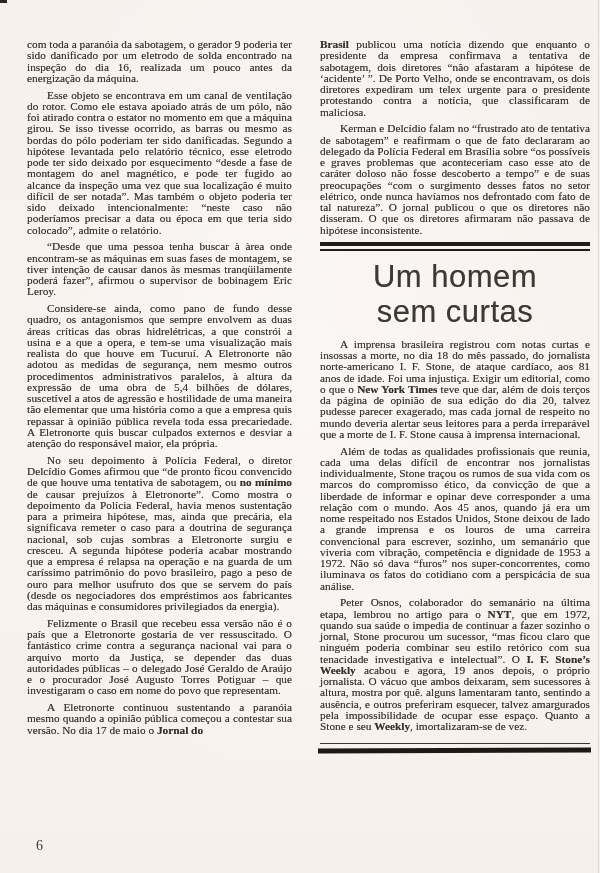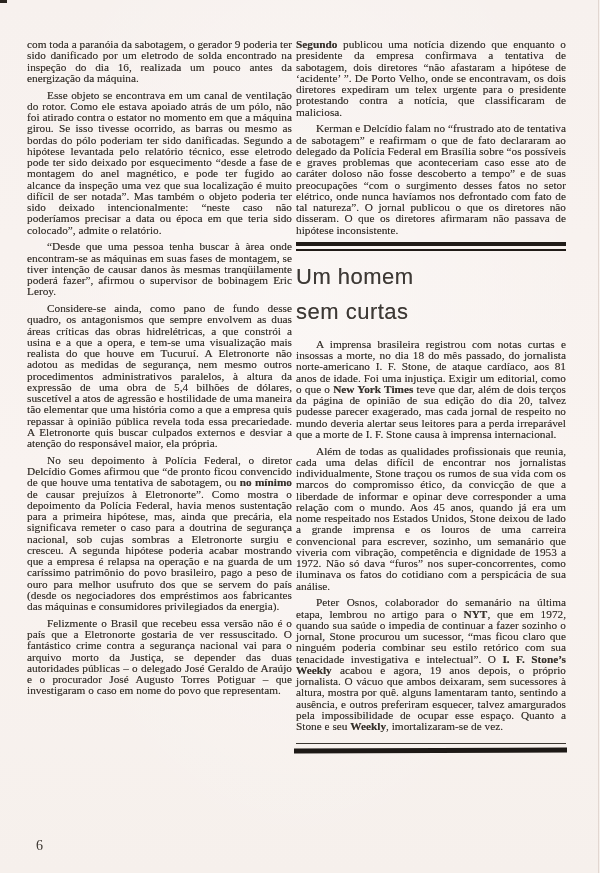--- a/index.html
+++ b/index.html
@@ -16,21 +16,21 @@
       linear-gradient(180deg,#f7f1ee 0%,#f9f3f0 55%,#f6f0ec 100%);
   }
   .scan-mark-topleft{
     position:absolute;top:0;left:0;width:7px;height:3px;background:#2a2520;
   }
   .scan-edge-right{
     position:absolute;top:0;right:1px;width:1px;height:873px;background:#e2d7d1;
   }
   .columns{
     position:absolute;top:39px;left:27px;
-    display:flex;gap:4px;
+    display:flex;gap:28px;
   }
   .col{
     font-size:11.3px;line-height:11.25px;
     text-align:justify;
     text-shadow:0 0 0.4px rgba(54,49,43,0.55);
   }
   .col-left{width:265px;}
   .col-right{width:270px;}
   .para{margin:0 0 5.5px 0;}
   .para.indent{text-indent:20px;}
@@ -38,21 +38,22 @@
   .headline-block{margin-top:5px;}
   .rule-double{
     height:3px;
     border-top:4px solid #211c18;
     border-bottom:2px solid #211c18;
     margin:6px 0 2px 0;
   }
   .headline{
     font-family:"Liberation Sans", sans-serif;
     font-weight:400;
-    font-size:22px;line-height:35px;
+    font-size:31px;line-height:35px;
+    text-align:center;
     color:#3d3935;
     letter-spacing:0.5px;
     margin:8px 0 10px 0;
   }
   .rule-bottom{
     position:relative;
     margin-top:11px;height:10px;
     border-top:1px solid #3b3630;
   }
   .rule-bottom::after{
@@ -73,25 +74,26 @@
   <div class="scan-edge-right"></div>
 
   <div class="columns">
     <div class="col col-left">
         <p class="para"><span>com toda a paranóia da sabotagem, o gerador 9 poderia ter sido danificado por um eletrodo de solda encontrado na inspeção do dia 16, realizada um pouco antes da energização da máquina.</span></p>
         <p class="para indent"><span>Esse objeto se encontrava em um canal de ventilação do rotor. Como ele estava apoiado atrás de um pólo, não foi atirado contra o estator no momento em que a máquina girou. Se isso tivesse ocorrido, as barras ou mesmo as bordas do pólo poderiam ter sido danificadas. Segundo a hipótese levantada pelo relatório técnico, esse eletrodo pode ter sido deixado por esquecimento “desde a fase de montagem do anel magnético, e pode ter fugido ao alcance da inspeção uma vez que sua localização é muito difícil de ser notada”. Mas também o objeto poderia ter sido deixado intencionalmente: “neste caso não poderíamos precisar a data ou época em que teria sido colocado”, admite o relatório.</span></p>
         <p class="para indent"><span>“Desde que uma pessoa tenha buscar à àrea onde encontram-se as máquinas em suas fases de montagem, se tiver intenção de causar danos às mesmas tranqüilamente poderá fazer”, afirmou o supervisor de bobinagem Eric Leroy.</span></p>
         <p class="para indent"><span>Considere-se ainda, como pano de fundo desse quadro, os antagonismos que sempre envolvem as duas áreas críticas das obras hidrelétricas, a que constrói a usina e a que a opera, e tem-se uma visualização mais realista do que houve em Tucuruí. A Eletronorte não adotou as medidas de segurança, nem mesmo outros procedimentos administrativos paralelos, à altura da expressão de uma obra de 5,4 bilhões de dólares, suscetível a atos de agressão e hostilidade de uma maneira tão elementar que uma história como a que a empresa quis repassar à opinião pública revela toda essa precariedade. A Eletronorte quis buscar culpados externos e desviar a atenção do responsável maior, ela própria.</span></p>
         <p class="para indent"><span>No seu depoimento à Polícia Federal, o diretor Delcídio Gomes afirmou que “de pronto ficou convencido de que houve uma tentativa de sabotagem, ou </span><span class="b">no mínimo</span><span> de causar prejuízos à Eletronorte”. Como mostra o depoimento da Polícia Federal, havia menos sustentação para a primeira hipótese, mas, ainda que precária, ela significava remeter o caso para a doutrina de segurança nacional, sob cujas sombras a Eletronorte surgiu e cresceu. A segunda hipótese poderia acabar mostrando que a empresa é relapsa na operação e na guarda de um caríssimo patrimônio do povo brasileiro, pago a peso de ouro para melhor usufruto dos que se servem do país (desde os negociadores dos empréstimos aos fabricantes das máquinas e consumidores privilegiados da energia).</span></p>
         <p class="para indent"><span>Felizmente o Brasil que recebeu essa versão não é o país que a Eletronorte gostaria de ver ressuscitado. O fantástico crime contra a segurança nacional vai para o arquivo morto da Justiça, se depender das duas autoridades públicas – o delegado José Geraldo de Araújo e o procurador José Augusto Torres Potiguar – que investigaram o caso em nome do povo que representam.</span></p>
+        <p class="para indent"><span>A Eletronorte continuou sustentando a paranóia mesmo quando a opinião pública começou a contestar sua versão. No dia 17 de maio o </span><span class="b">Jornal do</span></p>
       </div>
 
     <div class="col col-right">
       <div>
-          <p class="para"><span class="b">Segundo</span><span> publicou uma notícia dizendo que enquanto o presidente da empresa confirmava a tentativa de sabotagem, dois diretores “não afastaram a hipótese de ‘acidente’ ”. De Porto Velho, onde se encontravam, os dois diretores expediram um telex urgente para o presidente protestando contra a notícia, que classificaram de maliciosa.</span></p>
+          <p class="para"><span class="b">Brasil</span><span> publicou uma notícia dizendo que enquanto o presidente da empresa confirmava a tentativa de sabotagem, dois diretores “não afastaram a hipótese de ‘acidente’ ”. De Porto Velho, onde se encontravam, os dois diretores expediram um telex urgente para o presidente protestando contra a notícia, que classificaram de maliciosa.</span></p>
           <p class="para indent"><span>Kerman e Delcídio falam no “frustrado ato de tentativa de sabotagem” e reafirmam o que de fato declararam ao delegado da Polícia Federal em Brasília sobre “os possíveis e graves problemas que aconteceriam caso esse ato de caráter doloso não fosse descoberto a tempo” e de suas preocupações “com o surgimento desses fatos no setor elétrico, onde nunca havíamos nos defrontado com fato de tal natureza”. O jornal publicou o que os diretores não disseram. O que os diretores afirmaram não passava de hipótese inconsistente.</span></p>
         </div>
 
       <div class="headline-block">
         <div class="rule-double"></div>
         <h1 class="headline"><span>Um homem</span><br><span>sem curtas</span></h1>
       </div>
 
       <div>
           <p class="para indent"><span>A imprensa brasileira registrou com notas curtas e insossas a morte, no dia 18 do mês passado, do jornalista norte-americano I. F. Stone, de ataque cardíaco, aos 81 anos de idade. Foi uma injustiça. Exigir um editorial, como o que o </span><span class="b">New York Times</span><span> teve que dar, além de dois terços da página de opinião de sua edição do dia 20, talvez pudesse parecer exagerado, mas cada jornal de respeito no mundo deveria alertar seus leitores para a perda irreparável que a morte de I. F. Stone causa à imprensa internacional.</span></p>

